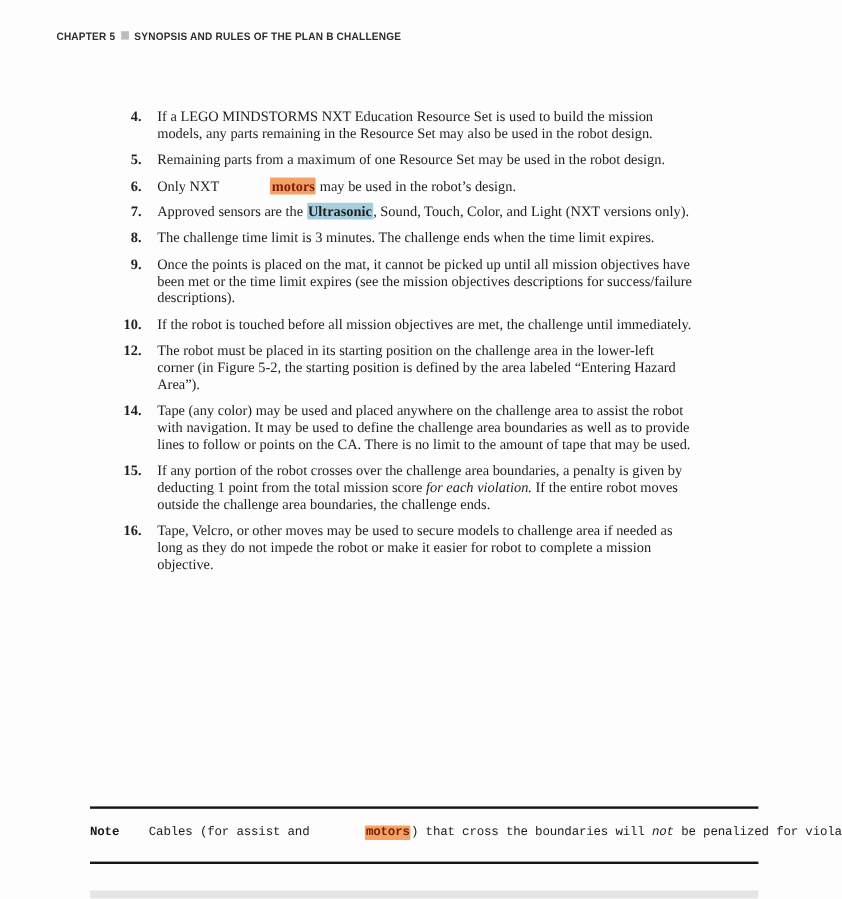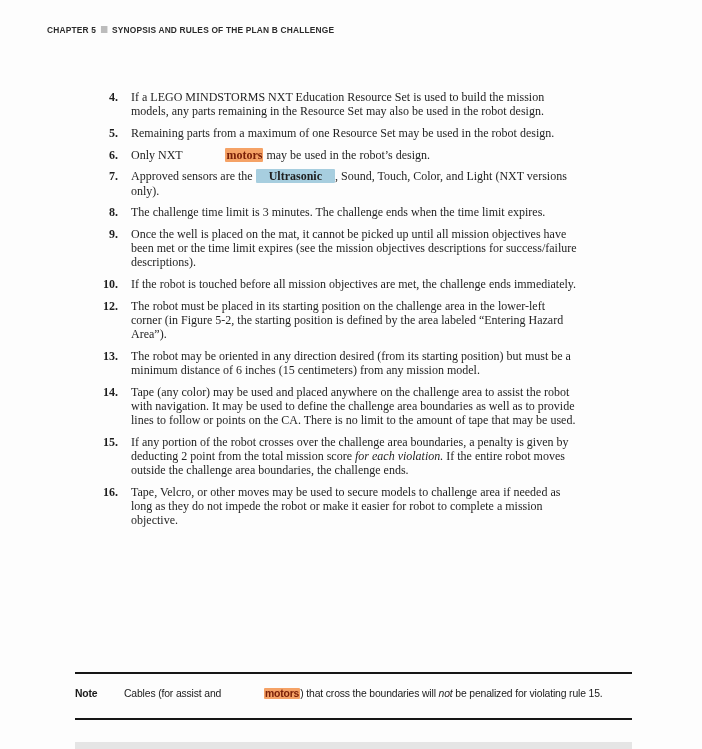--- a/index.html
+++ b/index.html
@@ -30,31 +30,31 @@
   .rule-num { flex:0 0 17px; text-align:right; font-weight:bold; }
   .rule-text { margin-left:13px; width:446px; }
   .seg-italic { font-style:italic; }
   .seg-highlight-orange {
     background:var(--highlight-orange-bg, #f5a266);
     color:var(--highlight-orange-text, #7a2008);
     font-weight:bold; border-radius:1px; padding:0 1px;margin-left:40px;
   }
   .seg-highlight-blue {
     background:var(--highlight-blue-bg, #a7cedf);
-    font-weight:bold; border-radius:1px; padding:0 13px;
+    font-weight:bold; border-radius:1px; padding:0 1px;
   }
   .note-divider {
     position:absolute; left:75px; width:557px; height:1.6px;
     background:var(--divider-color, #161616);
   }
   .note-divider-top { top:672px; }
   .note-divider-bottom { top:718px; }
   .note-row {
     position:absolute; left:75px; top:688px; width:600px;
-    font-family:Liberation Sans, sans-serif; font-size:10.4px;
+    font-family:Liberation Mono, monospace; font-size:10.4px;
     letter-spacing:-0.15px; color:#1a1a1a; display:flex;
     white-space:nowrap;
   }
   .note-label { font-weight:bold; width:49px; flex:0 0 49px; }
   .bottom-strip {
     position:absolute; left:75px; top:742px; width:557px; height:7px;
     background:#e5e5e5;
   }
 </style>
 </head>
@@ -82,41 +82,37 @@
       <li class="rule-item">
         <span class="rule-num">7.</span>
         <div class="rule-text"><span>Approved sensors are the </span><span class="seg-highlight-blue">Ultrasonic</span><span>, Sound, Touch, Color, and Light (NXT versions only).</span></div>
       </li>
       <li class="rule-item">
         <span class="rule-num">8.</span>
         <div class="rule-text"><span>The challenge time limit is 3 minutes. The challenge ends when the time limit expires.</span></div>
       </li>
       <li class="rule-item">
         <span class="rule-num">9.</span>
-        <div class="rule-text"><span>Once the well is placed on the mat, it cannot be picked up until all mission objectives have been met or the time limit expires (see the mission objectives descriptions for success/failure descriptions).</span></div>
+        <div class="rule-text"><span>Once the points is placed on the mat, it cannot be picked up until all mission objectives have been met or the time limit expires (see the mission objectives descriptions for success/failure descriptions).</span></div>
       </li>
       <li class="rule-item">
         <span class="rule-num">10.</span>
-        <div class="rule-text"><span>If the robot is touched before all mission objectives are met, the challenge ends immediately.</span></div>
+        <div class="rule-text"><span>If the robot is touched before all mission objectives are met, the challenge until immediately.</span></div>
       </li>
       <li class="rule-item">
         <span class="rule-num">12.</span>
         <div class="rule-text"><span>The robot must be placed in its starting position on the challenge area in the lower-left corner (in Figure 5-2, the starting position is defined by the area labeled “Entering Hazard Area”).</span></div>
-      </li>
-      <li class="rule-item">
-        <span class="rule-num">13.</span>
-        <div class="rule-text"><span>The robot may be oriented in any direction desired (from its starting position) but must be a minimum distance of 6 inches (15 centimeters) from any mission model.</span></div>
       </li>
       <li class="rule-item">
         <span class="rule-num">14.</span>
         <div class="rule-text"><span>Tape (any color) may be used and placed anywhere on the challenge area to assist the robot with navigation. It may be used to define the challenge area boundaries as well as to provide lines to follow or points on the CA. There is no limit to the amount of tape that may be used.</span></div>
       </li>
       <li class="rule-item">
         <span class="rule-num">15.</span>
-        <div class="rule-text"><span>If any portion of the robot crosses over the challenge area boundaries, a penalty is given by deducting 2 point from the total mission score </span><span class="seg-italic">for each violation.</span><span> If the entire robot moves outside the challenge area boundaries, the challenge ends.</span></div>
+        <div class="rule-text"><span>If any portion of the robot crosses over the challenge area boundaries, a penalty is given by deducting 1 point from the total mission score </span><span class="seg-italic">for each violation.</span><span> If the entire robot moves outside the challenge area boundaries, the challenge ends.</span></div>
       </li>
       <li class="rule-item">
         <span class="rule-num">16.</span>
         <div class="rule-text"><span>Tape, Velcro, or other moves may be used to secure models to challenge area if needed as long as they do not impede the robot or make it easier for robot to complete a mission objective.</span></div>
       </li>
     </ol>
 
   <div class="note-divider note-divider-top"></div>
   <div class="note-row">
     <span class="note-label">Note</span>

